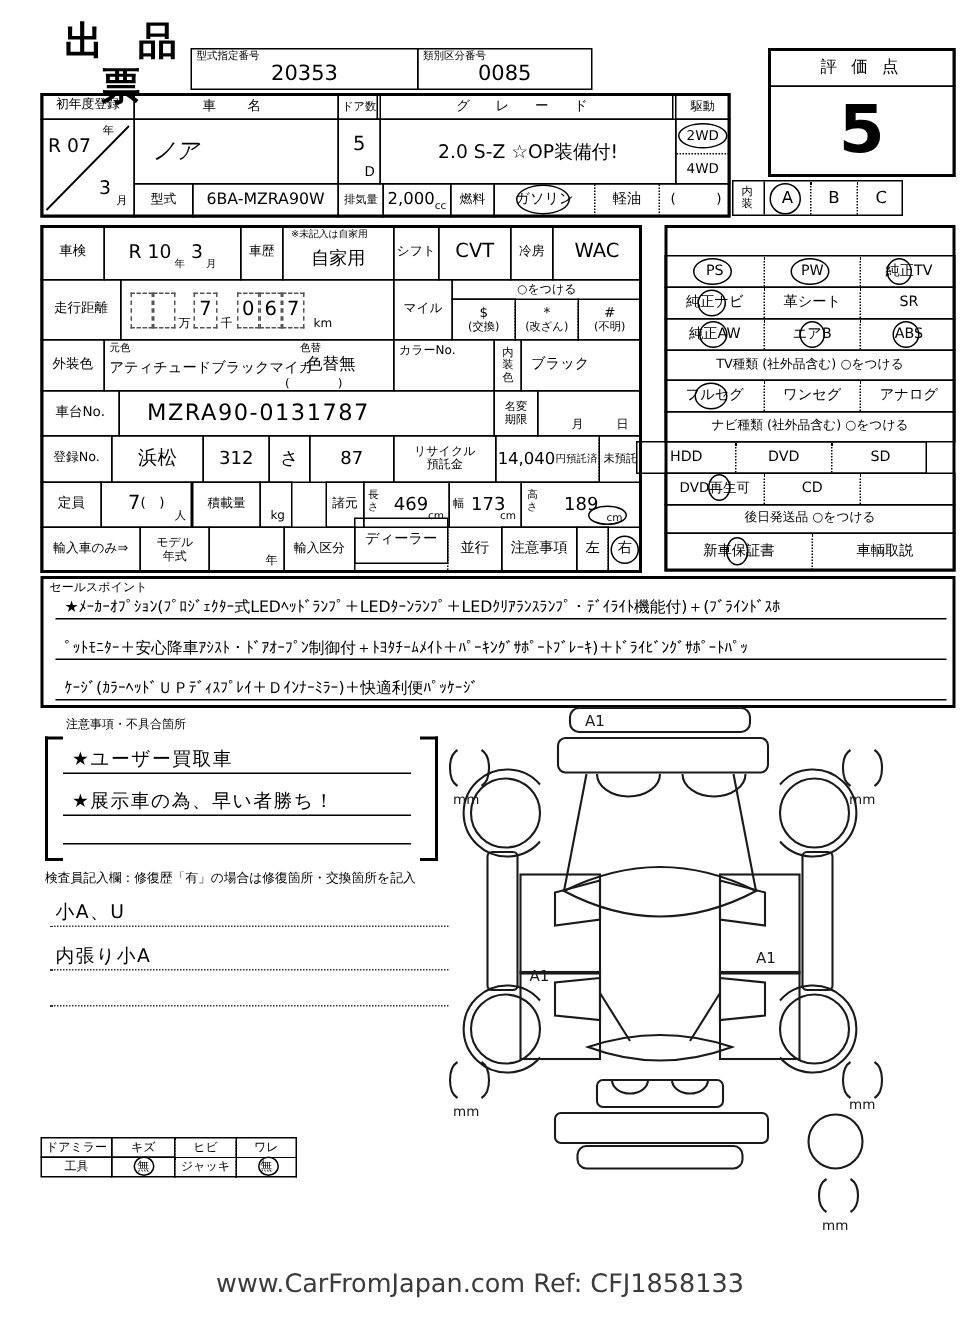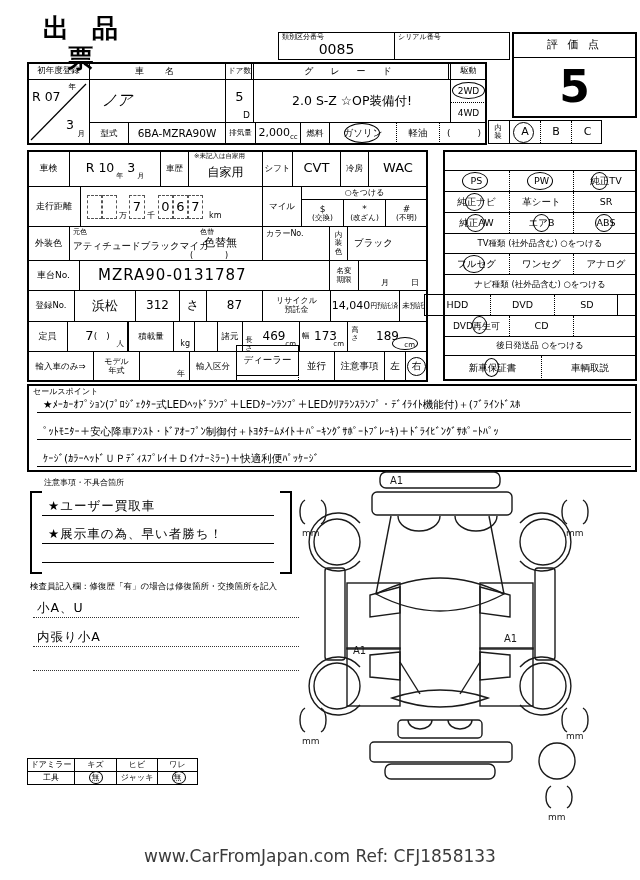--- a/index.html
+++ b/index.html
@@ -21,27 +21,27 @@
 .vtx{line-height:1.1;word-break:break-all}
 svg text{font-family:"DejaVu Sans",sans-serif}
 </style>
 </head>
 <body>
 
 <div id="sheet">
 
   <div class="c nb" style="left:28px;top:26px;width:112px;height:36px;font-size:26px;font-weight:bold;letter-spacing:7px">出 品 票</div>
 
+  <div class="c" style="left:127px;top:32px;width:152px;height:28px">
+    <span class="tag">型式指定番号</span>
+    <span style="font-size:14px;margin-top:7px">20353</span>
+  </div>
   <div class="c" style="left:278px;top:32px;width:117px;height:28px">
     <span class="tag">類別区分番号</span>
     <span style="font-size:14px;margin-top:7px">0085</span>
-  </div>
-  <div class="c" style="left:394px;top:32px;width:116px;height:28px">
-    <span class="tag">シリアル番号</span>
-    <span style="font-size:14px;margin-top:7px"></span>
   </div>
 
   <div class="frame" style="left:512px;top:32px;width:125px;height:86px"></div>
   <div class="c" style="left:512px;top:32px;width:125px;height:26px;font-size:11px;letter-spacing:3px">評 価 点</div>
   <div class="c" style="left:512px;top:57px;width:125px;height:61px;font-size:44px;font-weight:bold">5</div>
 
   <div class="c" style="left:488px;top:120px;width:114px;height:24px">
     <span class="sub vtx" style="left:2px;width:14px;font-size:7.5px">内装</span>
     <span class="sub sl" style="left:20px;width:31px;font-size:11px">A</span>
     <span class="sub dl" style="left:51px;width:31px;font-size:11px">B</span>
@@ -181,21 +181,21 @@
     <span style="font-size:13px">7</span>
     <span style="font-size:9px">(　)</span>
     <span style="position:absolute;right:3px;bottom:2px;font-size:7.5px">人</span>
   </div>
   <div class="c" style="left:128px;top:321px;width:46px;height:31px;font-size:8.5px">積載量</div>
   <div class="c" style="left:173px;top:321px;width:22px;height:31px">
     <span style="position:absolute;right:4px;bottom:3px;font-size:8px">kg</span>
   </div>
   <div class="c" style="left:217px;top:321px;width:26px;height:31px;font-size:8.5px">諸元</div>
   <div class="c" style="left:242px;top:321px;width:58px;height:31px">
-    <span class="vtx" style="position:absolute;left:2px;top:15px;width:8px;font-size:7px">長さ</span>
+    <span class="vtx" style="position:absolute;left:2px;top:5px;width:8px;font-size:7px">長さ</span>
     <span style="font-size:12px;margin-left:6px">469</span>
     <span style="position:absolute;right:3px;bottom:3px;font-size:7px">cm</span>
   </div>
   <div class="c" style="left:299px;top:321px;width:49px;height:31px">
     <span style="position:absolute;left:2px;top:10px;font-size:7.5px">幅</span>
     <span style="font-size:12px;margin-left:4px">173</span>
     <span style="position:absolute;right:3px;bottom:3px;font-size:7px">cm</span>
   </div>
   <div class="c" style="left:347px;top:321px;width:81px;height:31px">
     <span class="vtx" style="position:absolute;left:3px;top:5px;width:8px;font-size:7px">高さ</span>

